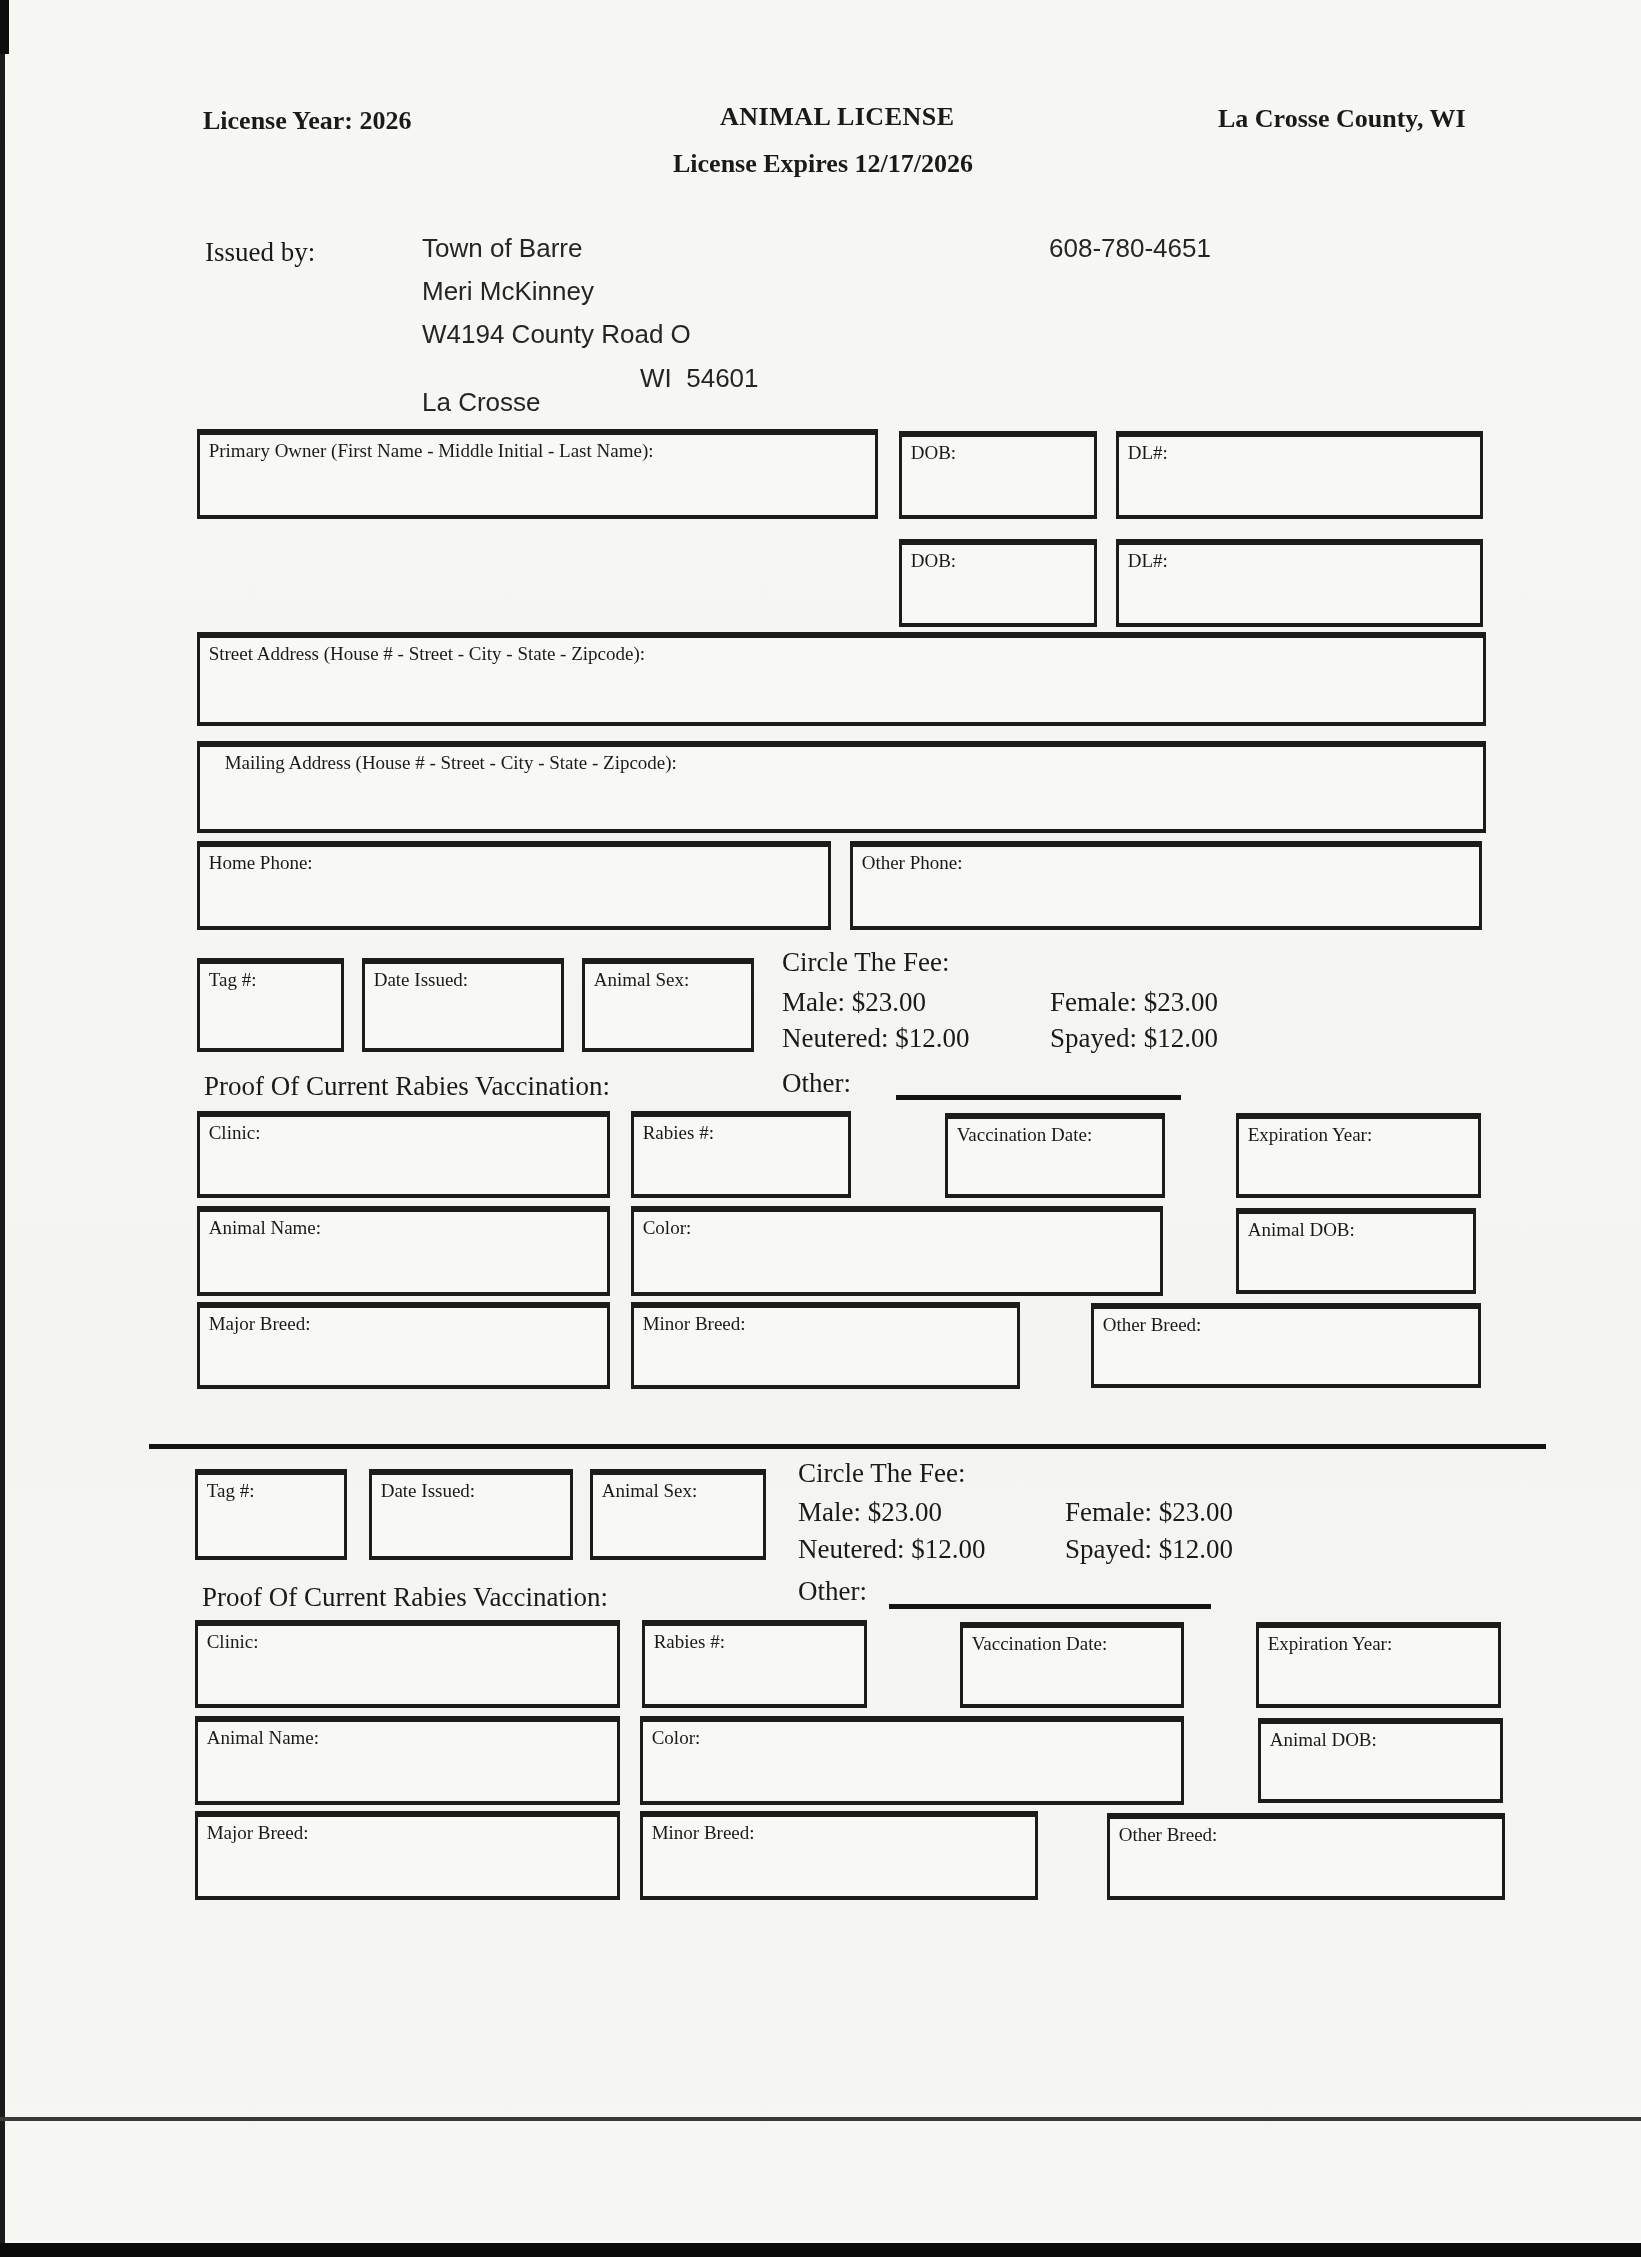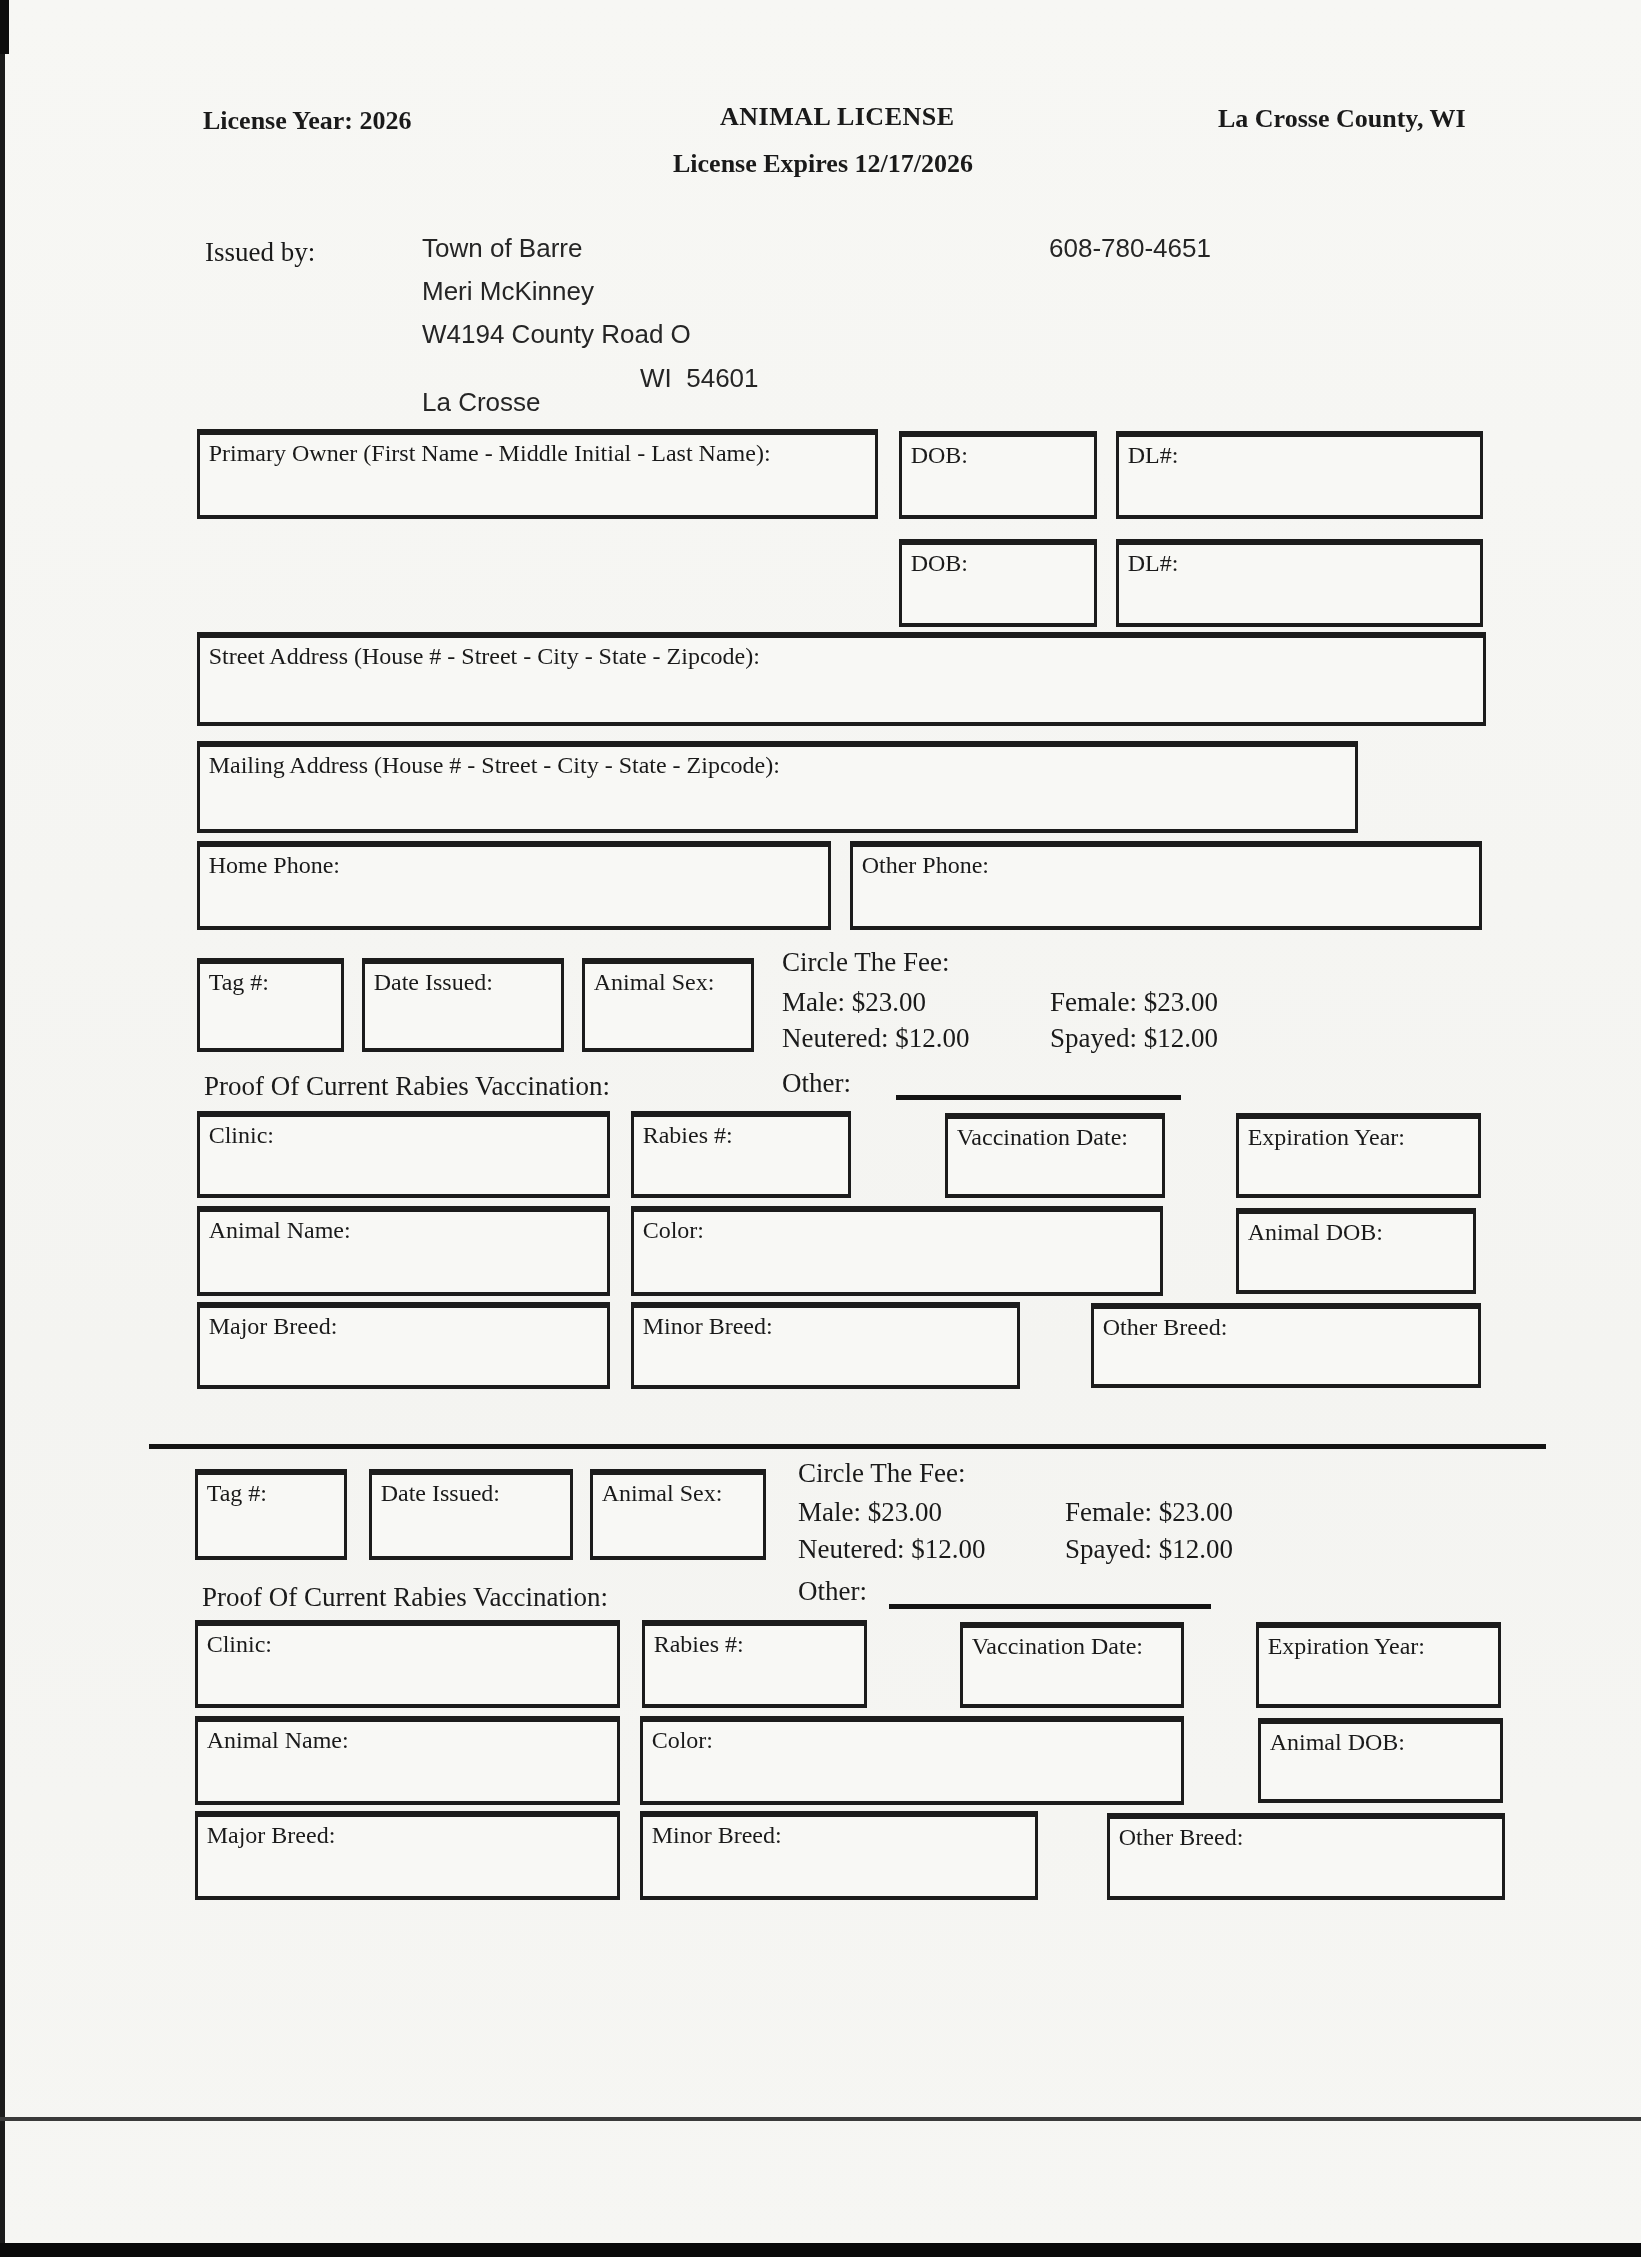--- a/index.html
+++ b/index.html
@@ -13,21 +13,21 @@
   }
   .t { position:absolute; white-space:pre; line-height:1.1; }
   .serif26 { font-size:27px; }
   .hdr { font-size:26px; font-weight:bold; }
   .sans { font-family:"Liberation Sans", sans-serif; font-size:26px; color:#252525; }
   .box {
     position:absolute; box-sizing:border-box;
     border:3.9px solid #1c1c1c; border-top-width:6.8px; border-bottom-width:4.8px;
     background:#f8f8f5;
   }
-  .box .lbl { display:block; padding:4.8px 8.7px 0 8.7px; font-size:24px; white-space:pre;font-family:Liberation Serif, serif; }
+  .box .lbl { display:block; padding:4.8px 8.7px 0 8.7px; font-size:19px; white-space:pre;font-family:Liberation Serif, serif; }
   .rule { position:absolute; background:#141414; }
   .scan-left { position:absolute; left:0; top:0; width:4.8px; height:2244px; background:#1b1b1b; }
   .scan-left-top { position:absolute; left:0; top:0; width:8.7px; height:54px; background:#0d0d0d; }
   .bottom-rule { position:absolute; left:0; top:2117px; width:1641px; height:3.9px; background:#3a3a3a; }
   .bottom-strip { position:absolute; left:0; top:2243px; width:1641px; height:14.5px; background:#0a0a0a; }
 </style>
 </head>
 <body>
 
 <div class="page">
@@ -61,21 +61,21 @@
   <div class="box" style="left:899px; top:539px; width:198px; height:88px;">
     <span class="lbl">DOB:</span>
   </div>
   <div class="box" style="left:1116px; top:539px; width:367px; height:88px;">
     <span class="lbl">DL#:</span>
   </div>
 
   <div class="box" style="left:197px; top:632px; width:1289px; height:94px;">
     <span class="lbl">Street Address (House # - Street - City - State - Zipcode):</span>
   </div>
-  <div class="box" style="left:197px; top:741px; width:1161px; height:92px;">
+  <div class="box" style="left:197px; top:741px; width:1289px; height:92px;padding-left:16px;">
     <span class="lbl">Mailing Address (House # - Street - City - State - Zipcode):</span>
   </div>
 
   <div class="box" style="left:197px; top:841px; width:634px; height:89px;">
     <span class="lbl">Home Phone:</span>
   </div>
   <div class="box" style="left:850px; top:841px; width:632px; height:89px;">
     <span class="lbl">Other Phone:</span>
   </div>
 

